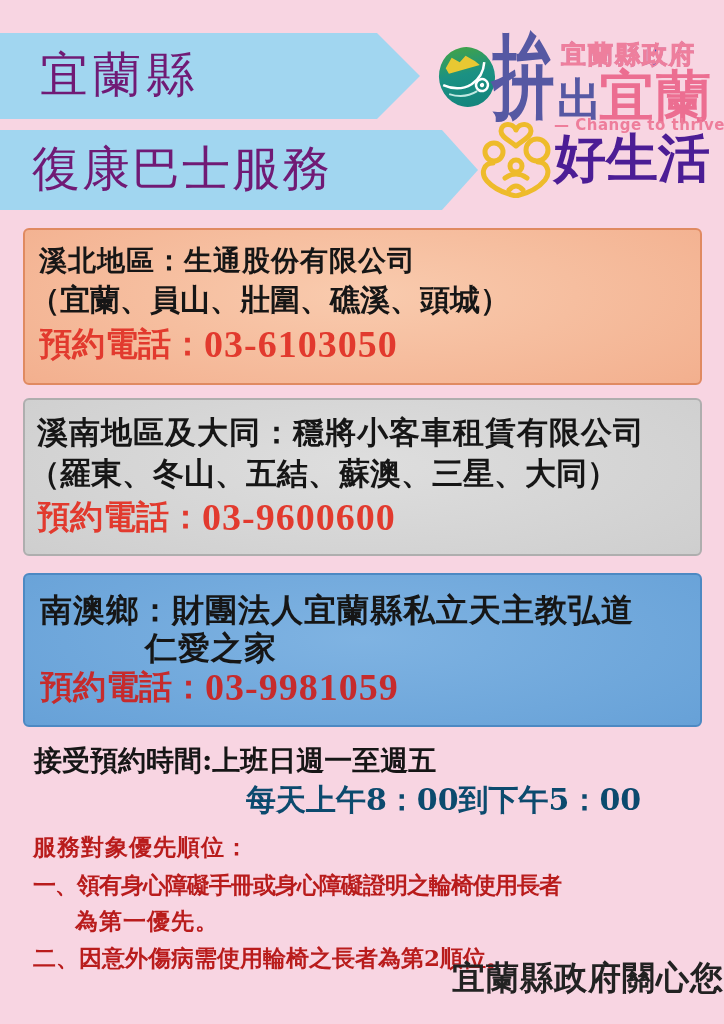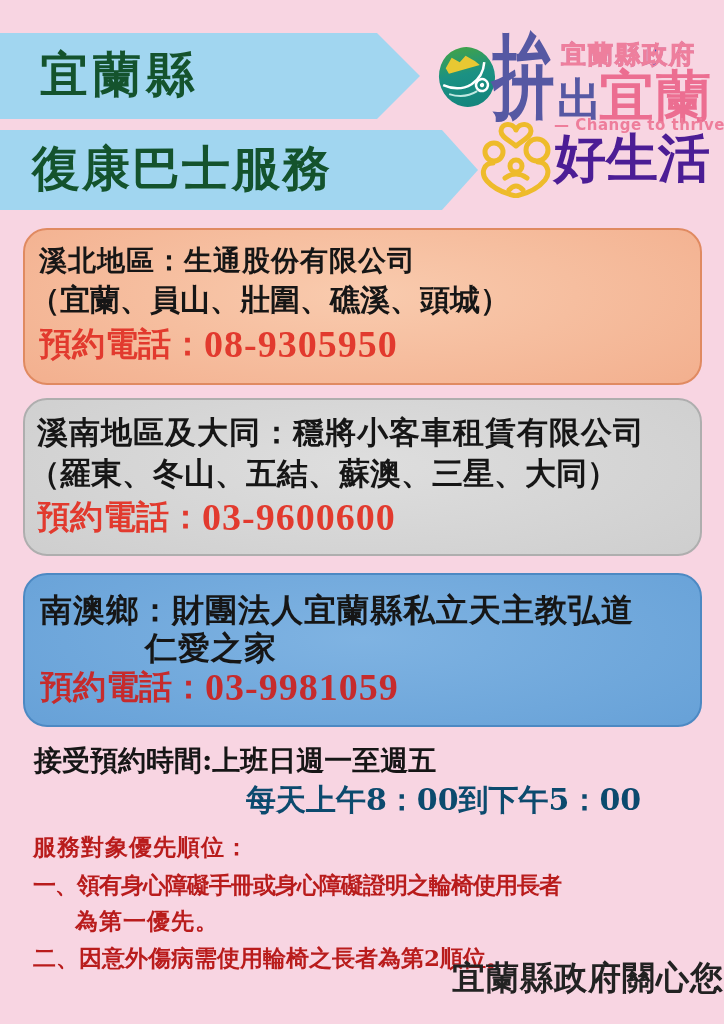--- a/index.html
+++ b/index.html
@@ -6,21 +6,21 @@
   body{background:#f8d5e2;font-family:"DejaVu Sans",sans-serif;}
   .page{position:relative;width:724px;height:1024px;background:#f8d5e2;overflow:hidden;}
 
   
   .banner{position:absolute;left:0;background:#a1d6f0;}
   .banner1{top:33px;width:420px;height:86px;
     clip-path:polygon(0 0, calc(100% - 43px) 0, 100% 50%, calc(100% - 43px) 100%, 0 100%);}
   .banner2{top:130px;width:478px;height:80px;
     clip-path:polygon(0 0, calc(100% - 36px) 0, 100% 50%, calc(100% - 36px) 100%, 0 100%);}
   .banner-text{position:absolute;top:50%;transform:translateY(-52%);
-    font-weight:700;font-size:48px;color:#14532d;white-space:nowrap;
+    font-weight:400;font-size:48px;color:#701a75;white-space:nowrap;
     font-family:"DejaVu Sans",sans-serif;}
   .banner1 .banner-text{left:40px;letter-spacing:5px;}
   .banner2 .banner-text{left:32px;letter-spacing:2px;}
 
   
   .logo{position:absolute;left:430px;top:30px;width:294px;height:190px;}
   .leaf{position:absolute;left:6px;top:16px;width:62px;height:62px;transform:rotate(-12deg);}
   .logo-pin{position:absolute;left:62px;top:0px;font-size:92px;line-height:1;
     color:#5658a3;font-weight:700;font-family:"DejaVu Serif",serif;
     transform:scaleX(.68);transform-origin:left top;}
@@ -30,21 +30,21 @@
     color:#5658a3;font-family:"DejaVu Serif",serif;}
   .logo-yilan{position:absolute;left:169px;top:30px;font-size:55px;font-weight:700;
     letter-spacing:2px;color:#ec6e91;font-family:"DejaVu Serif",serif;white-space:nowrap;}
   .logo-tagline{position:absolute;left:124px;top:86px;font-size:15px;font-weight:700;
     color:#ee7e9b;white-space:nowrap;letter-spacing:.5px;}
   .family{position:absolute;left:49px;top:84px;width:74px;height:84px;}
   .logo-goodlife{position:absolute;left:124px;top:94px;font-size:52px;font-weight:700;
     color:#4c1d95;font-family:"DejaVu Serif",serif;white-space:nowrap;}
 
   
-  .box{position:absolute;left:23px;width:675px;border-radius:24px;}
+  .box{position:absolute;left:23px;width:675px;border-radius:6px;}
   .box1{top:228px;height:153px;border:2px solid #e08a61;
     background:radial-gradient(115% 150% at 50% 42%, #f9cbae 0%, #f3b190 55%, #ea9a71 100%);}
   .box2{top:398px;height:154px;border:2px solid #aeaeae;
     background:radial-gradient(115% 150% at 50% 42%, #dedede 0%, #cfcfcf 55%, #bababa 100%);}
   .box3{top:573px;height:150px;border:2px solid #4d89c3;
     background:radial-gradient(115% 150% at 50% 42%, #7fb3e2 0%, #68a2d8 55%, #5590cb 100%);}
   .box-line{position:absolute;white-space:nowrap;color:#161616;
     font-family:"DejaVu Serif",serif;font-weight:600;}
   .box1 .l1{left:14px;top:12px;font-size:28px;letter-spacing:1px;}
   .box1 .l2{left:5px;top:50px;font-size:30px;}
@@ -123,21 +123,21 @@
       <path d="M26 64 Q37 56 48 64"></path>
       <path d="M30 76 Q37 68 44 76"></path>
     </svg>
     <span class="logo-goodlife">好生活</span>
   </div>
 
   <div class="box box1">
     <div class="box-line l1">溪北地區：生通股份有限公司</div>
     <div class="box-line l2">（宜蘭、員山、壯圍、礁溪、頭城）</div>
     <div class="box-line phone">
-      <span class="plabel">預約電話：</span><span class="pnum">08-9305950</span>
+      <span class="plabel">預約電話：</span><span class="pnum">03-6103050</span>
     </div>
   </div>
 
   <div class="box box2">
     <div class="box-line l1">溪南地區及大同：穩將小客車租賃有限公司</div>
     <div class="box-line l2">（羅東、冬山、五結、蘇澳、三星、大同）</div>
     <div class="box-line phone">
       <span class="plabel">預約電話：</span><span class="pnum">03-9600600</span>
     </div>
   </div>

